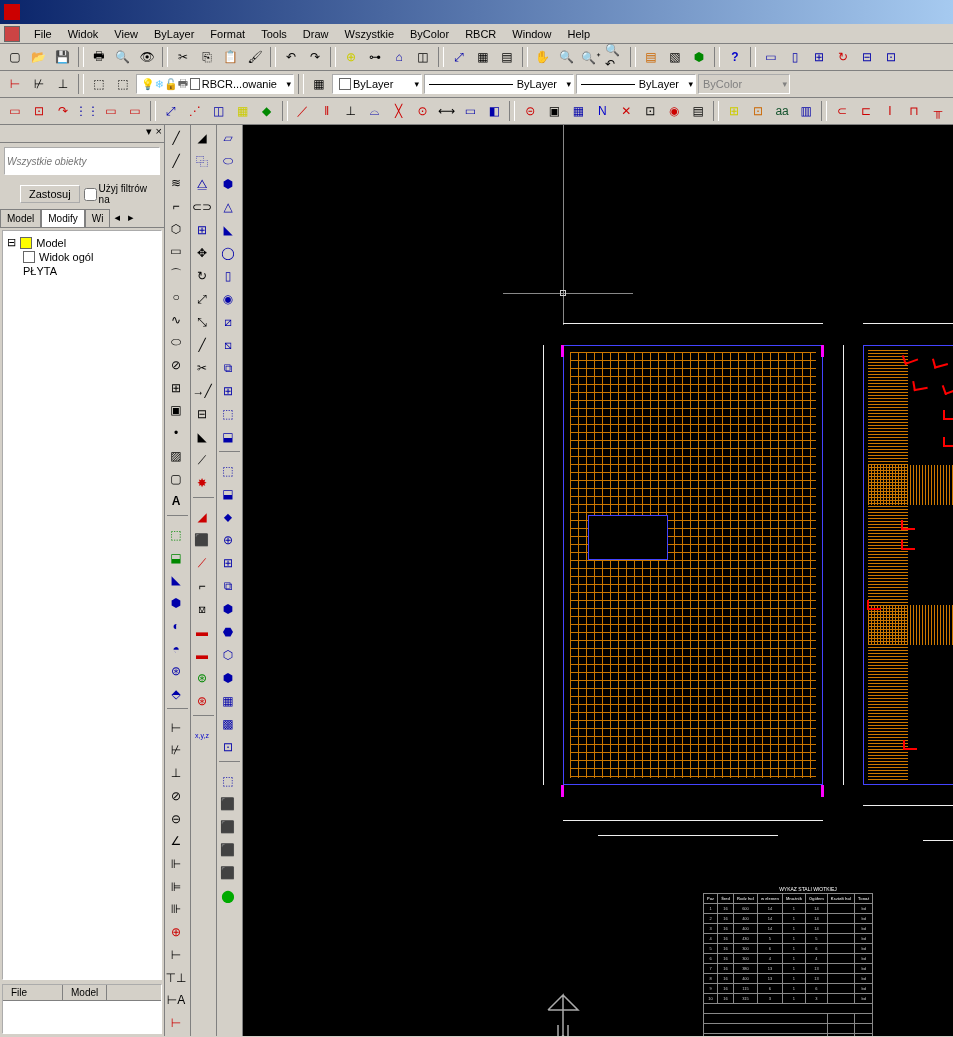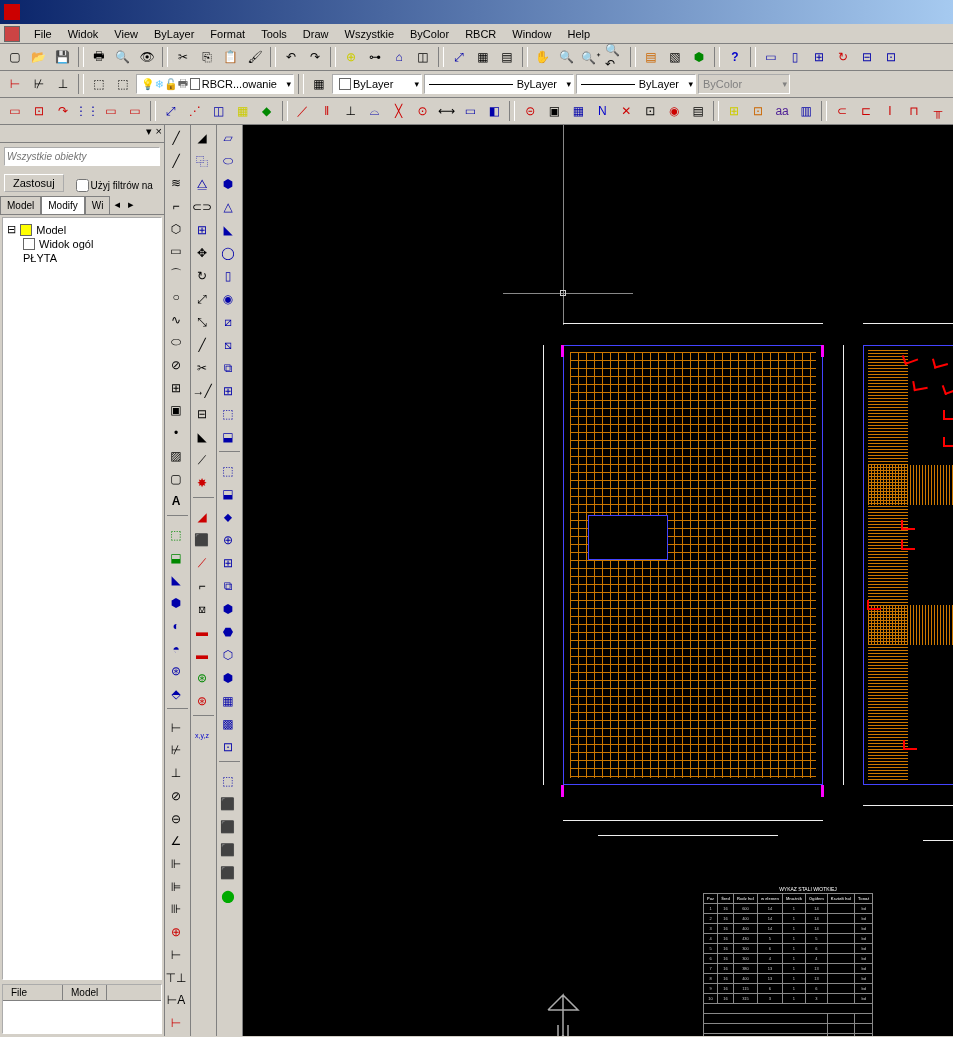--- a/index.html
+++ b/index.html
@@ -23,22 +23,22 @@
 .dropdown::after { content: '▾'; position: absolute; right: 2px; font-size: 9px; }
 .dropdown.disabled { background: #d4d0c8; color: #808080; }
 .layer-swatch { width: 12px; height: 12px; display: inline-block; margin: 0 2px; }
 
 
 .main { display: flex; height: calc(100% - 24px - 20px - 28px - 26px - 28px); }
 
 
 .left-panel { width: 165px; background: #d4d0c8; border-right: 1px solid #808080; display: flex; flex-direction: column; }
 .lp-input-row { padding: 4px; }
-.lp-search { width: 100%; height: 19px; border: 1px inset #fff; background: white; padding: 0 2px; color: #808080; font-size: 10px; font-style: italic; }
-.lp-btn-row { padding: 4px; display: flex; align-items: flex-end; gap: 12px; }
+.lp-search { width: 100%; height: 28px; border: 1px inset #fff; background: white; padding: 0 2px; color: #808080; font-size: 10px; font-style: italic; }
+.lp-btn-row { padding: 4px; display: flex; align-items: center; gap: 4px; margin-left: 16px; }
 .lp-btn { padding: 2px 8px; border: 1px outset #fff; background: #d4d0c8; font-size: 11px; }
 .lp-check { display: flex; align-items: center; gap: 2px; font-size: 10px; }
 .lp-tabs { display: flex; border-bottom: 1px solid #808080; }
 .lp-tab { padding: 3px 6px; border: 1px solid #808080; border-bottom: none; background: #d4d0c8; font-size: 10px; cursor: pointer; }
 .lp-tab.active { background: #fff; }
 .lp-tab-nav { padding: 2px 4px; cursor: pointer; }
 .lp-tree { flex: 1; background: white; border: 1px inset #fff; margin: 2px; padding: 4px; overflow: auto; }
 .tree-item { display: flex; align-items: center; gap: 4px; padding: 1px 0; }
 .tree-icon { width: 12px; height: 12px; border: 1px solid #666; display: inline-block; }
 .tree-indent { margin-left: 16px; }
@@ -211,21 +211,21 @@
   <span class="tbtn">▣</span>
   <span class="tbtn" style="color:#00a">▦</span>
   <span class="tbtn" style="color:#00c">N</span>
   <span class="tbtn" style="color:#c00">✕</span>
   <span class="tbtn">⊡</span>
   <span class="tbtn" style="color:#c00">◉</span>
   <span class="tbtn">▤</span>
   <span class="toolbar-sep"></span>
   <span class="tbtn" style="color:#cc0">⊞</span>
   <span class="tbtn" style="color:#c60">⊡</span>
-  <span class="tbtn" style="color:#4c1d95">aa</span>
+  <span class="tbtn" style="color:#14532d">aa</span>
   <span class="tbtn" style="color:#00a">▥</span>
   <span class="toolbar-sep"></span>
   <span class="tbtn" style="color:#c00">⊂</span>
   <span class="tbtn" style="color:#c00">⊏</span>
   <span class="tbtn" style="color:#c00">I</span>
   <span class="tbtn" style="color:#c00">⊓</span>
   <span class="tbtn" style="color:#c00">╥</span>
 </div>
 
 <div class="main">

